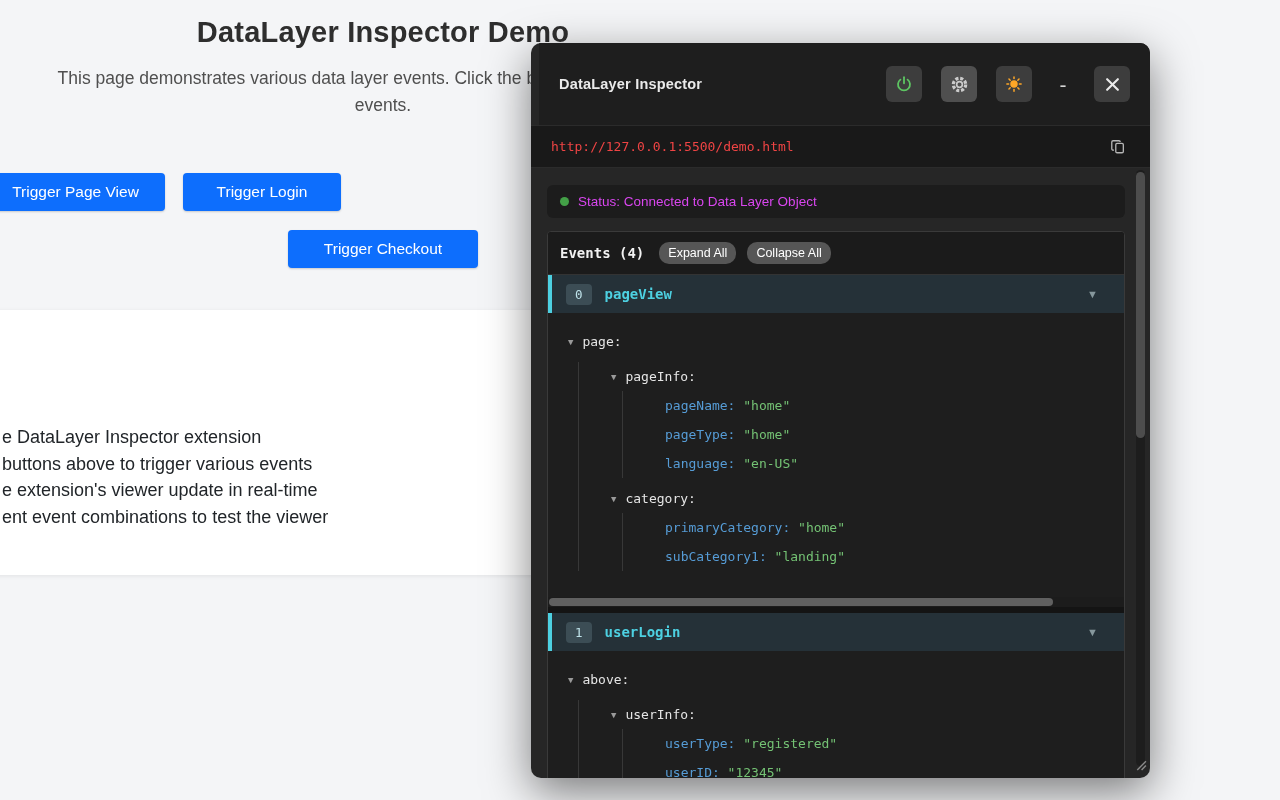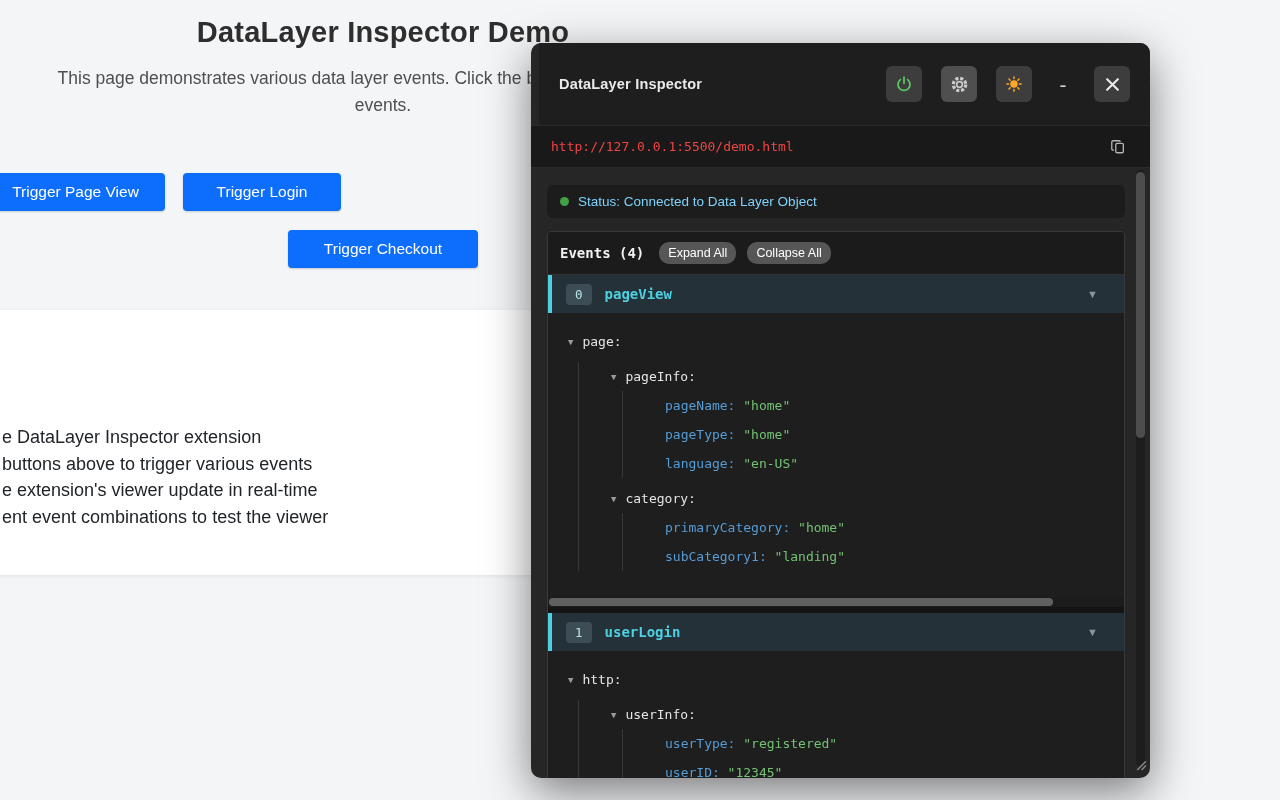--- a/index.html
+++ b/index.html
@@ -63,21 +63,21 @@
     display:flex; align-items:center; padding:0 24px 0 20px;
     font-family:"DejaVu Sans Mono", monospace; font-size:13px; color:#ef4444;
   }
   .copy-btn { margin-left:auto; background:none; border:none; cursor:pointer; display:flex; }
 
   .status-box {
     margin:17px 25px 13px 16px; height:33px; background:#1c1c1c; border-radius:6px;
     display:flex; align-items:center; gap:9px; padding:0 13px;
   }
   .status-dot { width:9px; height:9px; border-radius:50%; background:#43a047; }
-  .status-text { color:#7dd3fc; font-size:13.5px; }
+  .status-text { color:#d946ef; font-size:13.5px; }
 
   .events-panel {
     margin:0 25px 0 16px; background:#141414;
     border:1px solid #3a3a3a; border-radius:4px; overflow:hidden;
   }
   .events-header {
     display:flex; align-items:center; gap:11px; padding:10px 12px;
     background:#1b1b1b; border-bottom:1px solid #333;
   }
   .events-title { font-family:"DejaVu Sans Mono",monospace; font-size:14px; font-weight:700; color:#f2f2f2; margin-right:4px; }
@@ -258,21 +258,21 @@
             <div class="hscroll-thumb"></div>
           </div>
         </div>
         <div class="event">
           <div class="event-header">
             <span class="badge">1</span>
             <span class="ev-name">userLogin</span>
             <span class="chev">▼</span>
           </div>
           <div class="event-body">
-            <div class="tree-row node"><span class="tri">▼</span><span class="node-key">http:</span></div>
+            <div class="tree-row node"><span class="tri">▼</span><span class="node-key">above:</span></div>
             <div class="children depth1">
               <div class="tree-row node"><span class="tri">▼</span><span class="node-key">userInfo:</span></div>
               <div class="children depth2">
                 <div class="tree-row leaf"><span class="leaf-key">userType:</span><span class="leaf-val"> "registered"</span></div>
                 <div class="tree-row leaf"><span class="leaf-key">userID:</span><span class="leaf-val"> "12345"</span></div>
               </div>
             </div>
           </div>
         </div>
       </div>

